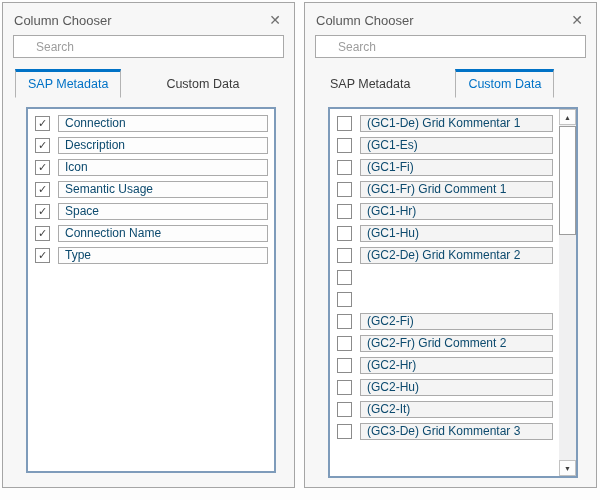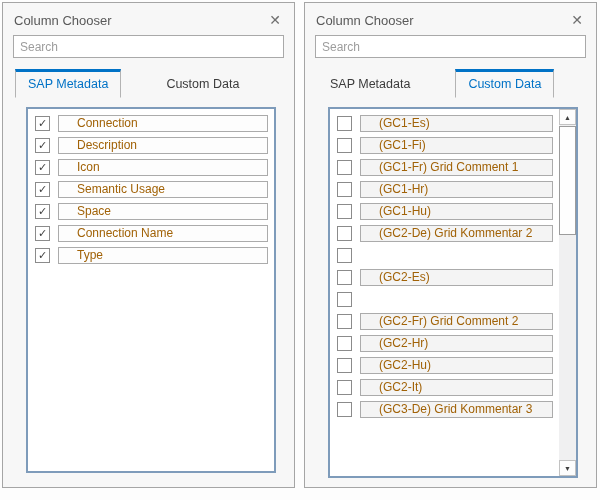--- a/index.html
+++ b/index.html
@@ -23,21 +23,21 @@
   }
   .panel-title{font-size:13px;color:#595959;}
   .close-btn{
     color:#6f6f6f;font-size:14px;line-height:1;cursor:pointer;
     padding:1px 2px;
   }
 
   .search{
     display:block;margin:7px 10px 0 10px;width:calc(100% - 20px);
     box-sizing:border-box;height:23px;border:1px solid #a9a9a9;
-    padding:0 6px;font-size:12px;color:#444;background:#ffffff;outline:none;
+    padding:0 22px;font-size:12px;color:#444;background:#ffffff;outline:none;
   }
   .search::placeholder{color:#9d9d9d;}
 
   .tabs{display:flex;align-items:flex-end;margin:11px 10px 0 12px;gap:32px;}
   .tab{
     padding:5px 12px 6px 12px;font-size:12.5px;color:#3c3c3c;
     border:1px solid transparent;border-top:3px solid transparent;
     cursor:pointer;white-space:nowrap;
   }
   .tab.active{
@@ -57,21 +57,21 @@
   .row{display:flex;align-items:center;margin:0 6px 5px 7px;height:17px;}
   .checkbox{
     flex:none;width:13px;height:13px;border:1px solid #8b8b8b;
     background:#ffffff;margin-right:8px;
     font-size:11px;line-height:13px;text-align:center;color:#3d3d3d;
     cursor:pointer;
   }
   .item-box{
     flex:1;min-width:0;height:15px;line-height:15px;
     border:1px solid #ababab;background:#fdfdfd;
-    padding-left:18px;font-size:12px;color:#a16207;
+    padding-left:6px;font-size:12px;color:#0c4a6e;
     white-space:nowrap;overflow:hidden;cursor:pointer;
   }
   .right-list .item-box{background:#f4f4f4;}
 
   .scrollbar{
     flex:none;width:17px;display:flex;flex-direction:column;
     background:#f0f0f1;
   }
   .scroll-btn{
     flex:none;height:16px;background:#fdfdfd;border:1px solid #c2c2c2;
@@ -146,20 +146,24 @@
     <span class="close-btn">✕</span>
   </div>
   <input class="search" type="text" placeholder="Search" style="">
   <div class="tabs">
     <div class="tab">SAP Metadata</div>
     <div class="tab active">Custom Data</div>
   </div>
   <div class="list right-list">
     <div class="rows">
 
+        <div class="row">
+          <span class="checkbox"></span>
+          <span class="item-box">(GC1-De) Grid Kommentar 1</span>
+        </div>
 
 
         <div class="row">
           <span class="checkbox"></span>
           <span class="item-box">(GC1-Es)</span>
         </div>
 
         <div class="row">
           <span class="checkbox"></span>
           <span class="item-box">(GC1-Fi)</span>
@@ -185,25 +189,25 @@
           <span class="checkbox"></span>
           <span class="item-box">(GC2-De) Grid Kommentar 2</span>
         </div>
 
         <div class="row">
           <span class="checkbox"></span>
         </div>
 
         <div class="row">
           <span class="checkbox"></span>
-          <span class="item-box">(GC2-Es)</span>
-        </div>
-
-        <div class="row">
-          <span class="checkbox"></span>
+        </div>
+
+        <div class="row">
+          <span class="checkbox"></span>
+          <span class="item-box">(GC2-Fi)</span>
         </div>
 
         <div class="row">
           <span class="checkbox"></span>
           <span class="item-box">(GC2-Fr) Grid Comment 2</span>
         </div>
 
         <div class="row">
           <span class="checkbox"></span>
           <span class="item-box">(GC2-Hr)</span>

